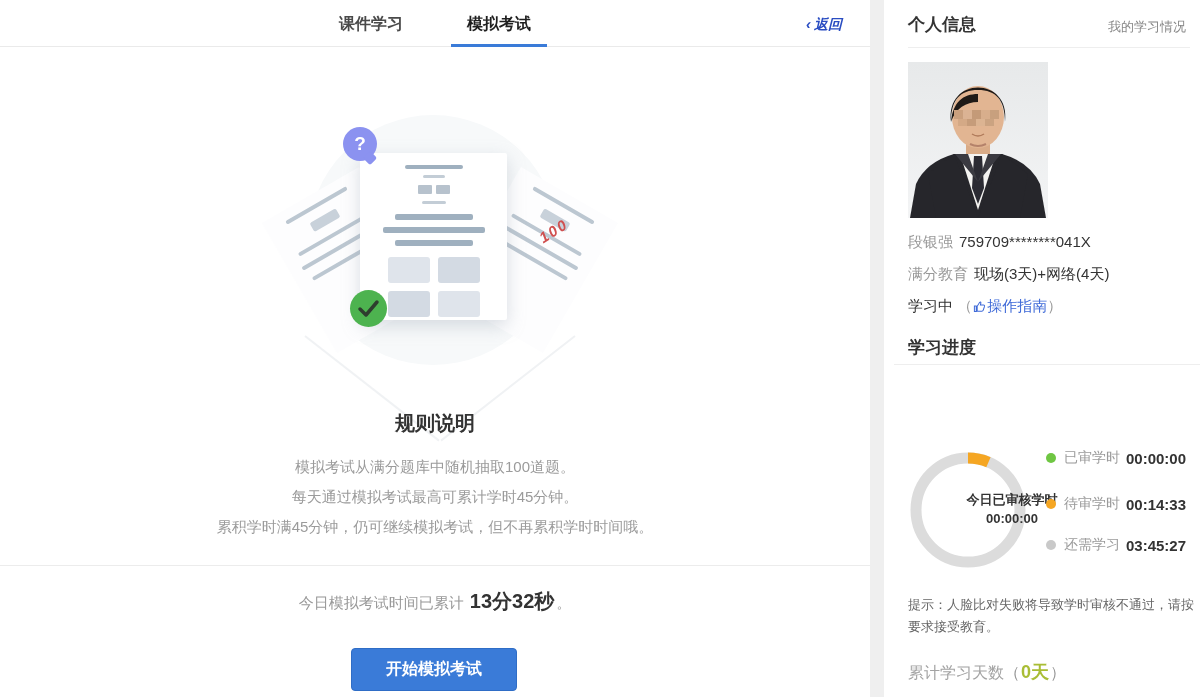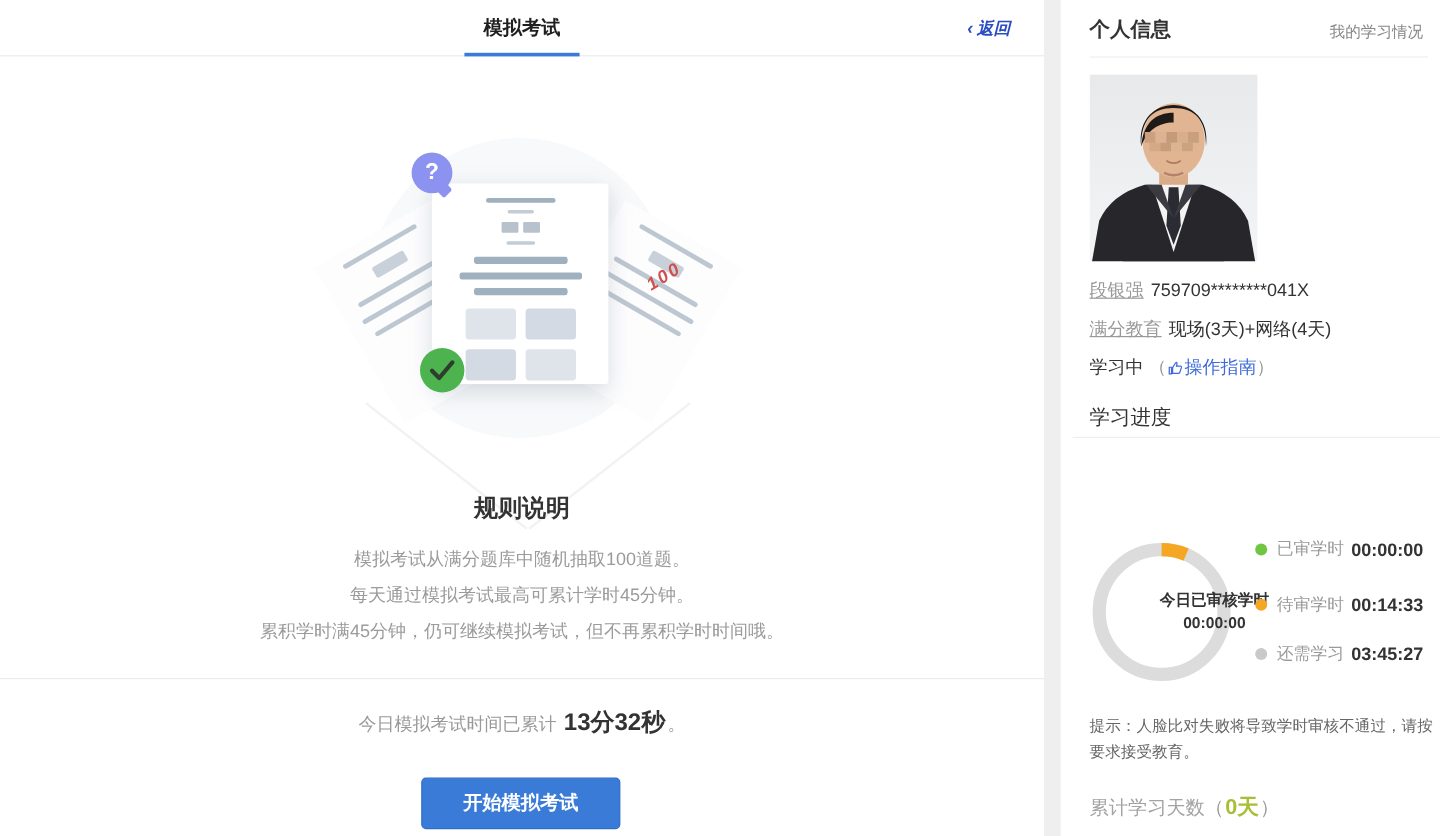--- a/index.html
+++ b/index.html
@@ -52,28 +52,28 @@
   .summary .big { font-size:20px; color:#333; font-weight:600; margin:0 2px; }
   .start-btn { position:absolute; left:351px; top:648px; width:166px; height:43px; background:#3a7bd8; border:1px solid #2f6dc6; border-radius:4px; color:#fff; font-size:16px; font-weight:600; cursor:pointer; font-family:inherit; }
 
   
   .sidebar { position:absolute; left:884px; top:0; width:316px; height:697px; background:#fff; }
   .sb-title { position:absolute; left:24px; top:13px; font-size:17px; font-weight:700; color:#333; }
   .sb-link { position:absolute; right:14px; top:18px; font-size:13px; color:#888; cursor:pointer; }
   .sb-divider1 { position:absolute; left:24px; right:10px; top:47px; height:1px; background:#eee; }
   .photo { position:absolute; left:24px; top:62px; width:140px; height:156px; }
   .info-row { position:absolute; left:24px; font-size:15px; color:#333; }
-  .info-label { color:#999; margin-right:6px;text-decoration:underline; }
+  .info-label { color:#999; margin-right:6px; }
   .row-name { top:233px; }
   .row-course { top:265px; }
   .row-status { top:297px; }
   .guide-link { color:#3f6ad8; cursor:pointer; }
   .guide-icon { display:inline-block; vertical-align:-2px; margin:0 1px; }
   .paren { color:#999; }
-  .sb-progress-title { position:absolute; left:24px; top:336px; font-size:17px; font-weight:400; color:#333; }
+  .sb-progress-title { position:absolute; left:24px; top:336px; font-size:17px; font-weight:700; color:#333; }
   .sb-divider2 { position:absolute; left:10px; right:0; top:364px; height:1px; background:#eee; }
   .notice { position:absolute; left:10px; top:377px; width:306px; height:38px; background:#fdf8ec; border:1px solid #f1e5c3; color:#8e7c52; font-size:13px; line-height:36px; padding-left:12px; white-space:nowrap; overflow:hidden; }
   .donut-wrap { position:absolute; left:22px; top:448px; width:124px; height:124px; }
   .donut-center { position:absolute; left:12px; top:42px; width:100px; text-align:center; color:#333; font-weight:700; font-size:13px; line-height:19px;margin-left:44px; }
   .legend { position:absolute; left:162px; top:448px; }
   .legend-row { display:flex; align-items:center; height:20px; margin-bottom:26px; white-space:nowrap; }
   .legend-row:nth-child(2) { margin-bottom:21px; }
   .dot { width:10px; height:10px; border-radius:50%; margin-right:8px; flex:none; }
   .dot-reviewed { background:#6fc643; }
   .dot-pending  { background:#f5a623; }
@@ -85,20 +85,21 @@
   .days-value { color:#a9bd35; font-size:18px; font-weight:700; margin:0 1px; }
 </style>
 </head>
 <body>
 
 <div class="screen">
 
   <div class="main-panel">
     <div class="main-header">
       <div class="tabs">
+        <div class="tab">课件学习</div>
         <div class="tab active">
           <span>模拟考试</span>
           <div class="tab-underline"></div>
         </div>
       </div>
       <div class="back-link">
         <span class="chev">‹</span><span>返回</span>
       </div>
     </div>
 

